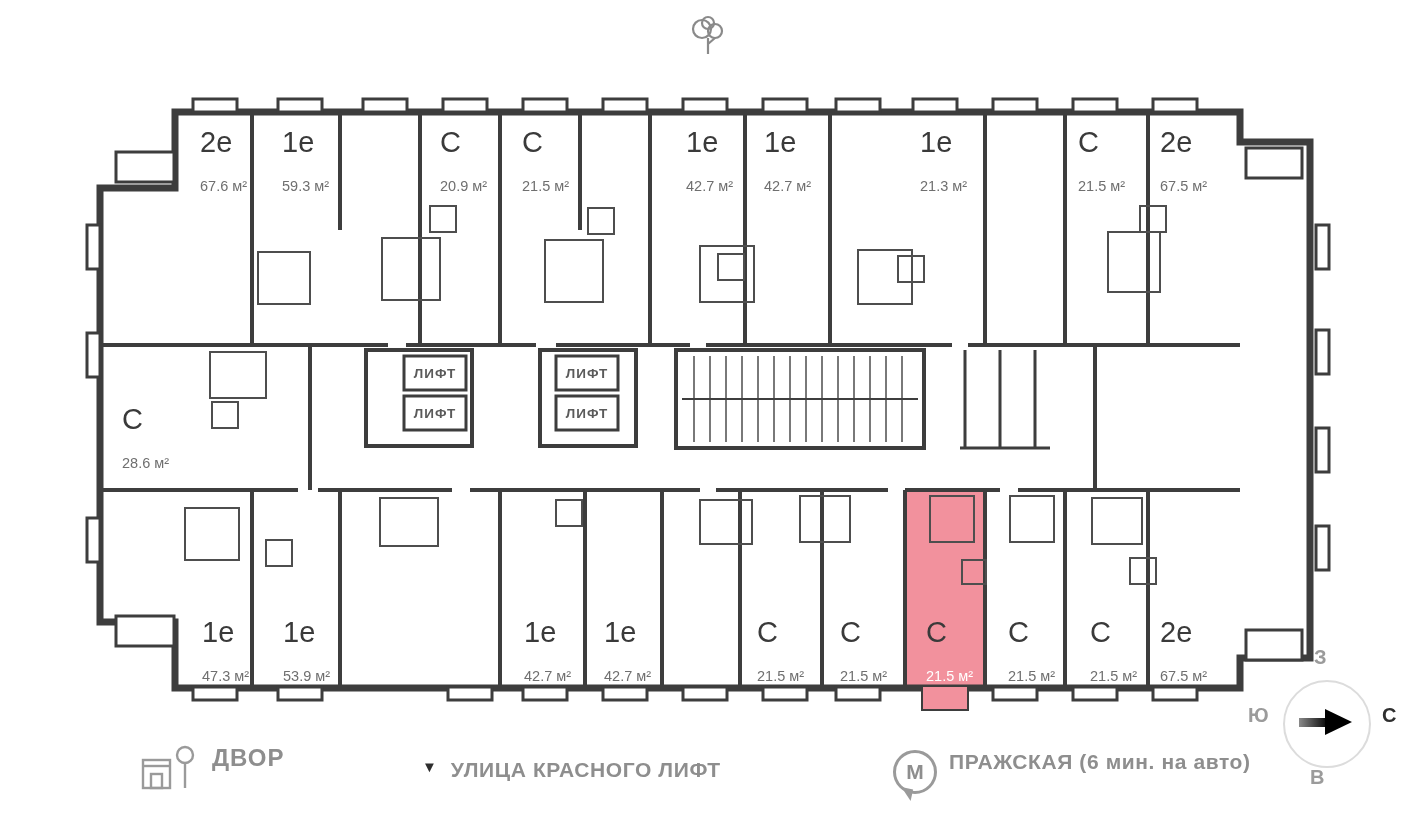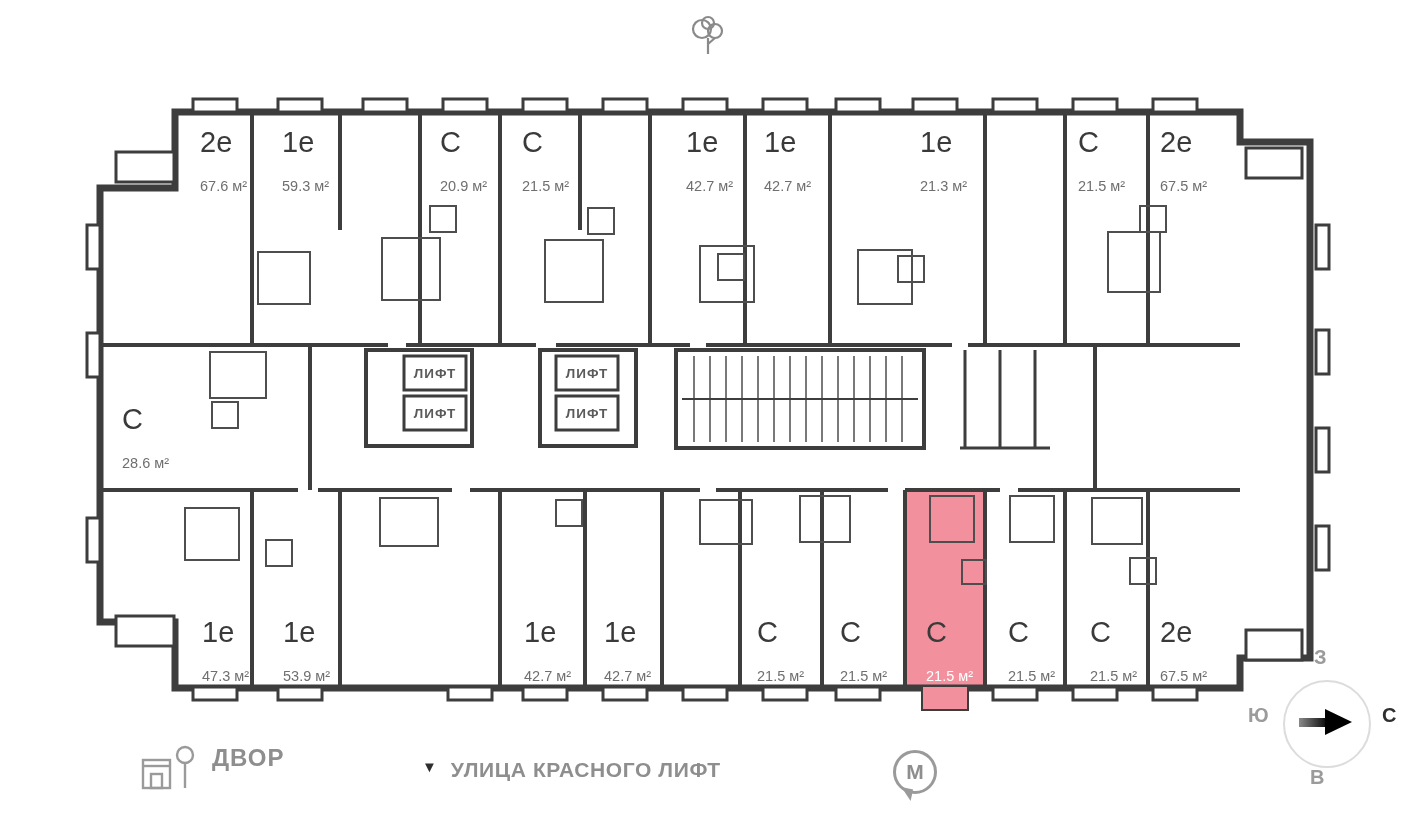--- a/index.html
+++ b/index.html
@@ -261,20 +261,21 @@
   <span class="txt">ДВОР</span>
 </div>
 
 <div class="legend-item" style="left:422px;top:758px">
   <span class="street-marker">▼</span>
   <span class="txt">УЛИЦА КРАСНОГО ЛИФТ</span>
 </div>
 
 <div class="legend-item" style="left:893px;top:750px">
   <span class="metro-badge">М</span>
+  <span class="txt">ПРАЖСКАЯ (6 мин. на авто)</span>
 </div>
 
 <div class="compass-circle"></div>
 <div class="compass-arrow-tail"></div>
 <div class="compass-arrow-head"></div>
 <span class="compass-letter" style="left:1314px;top:646px">З</span>
 <span class="compass-letter" style="left:1248px;top:704px">Ю</span>
 <span class="compass-letter north" style="left:1382px;top:704px">С</span>
 <span class="compass-letter" style="left:1310px;top:766px">В</span>
 

